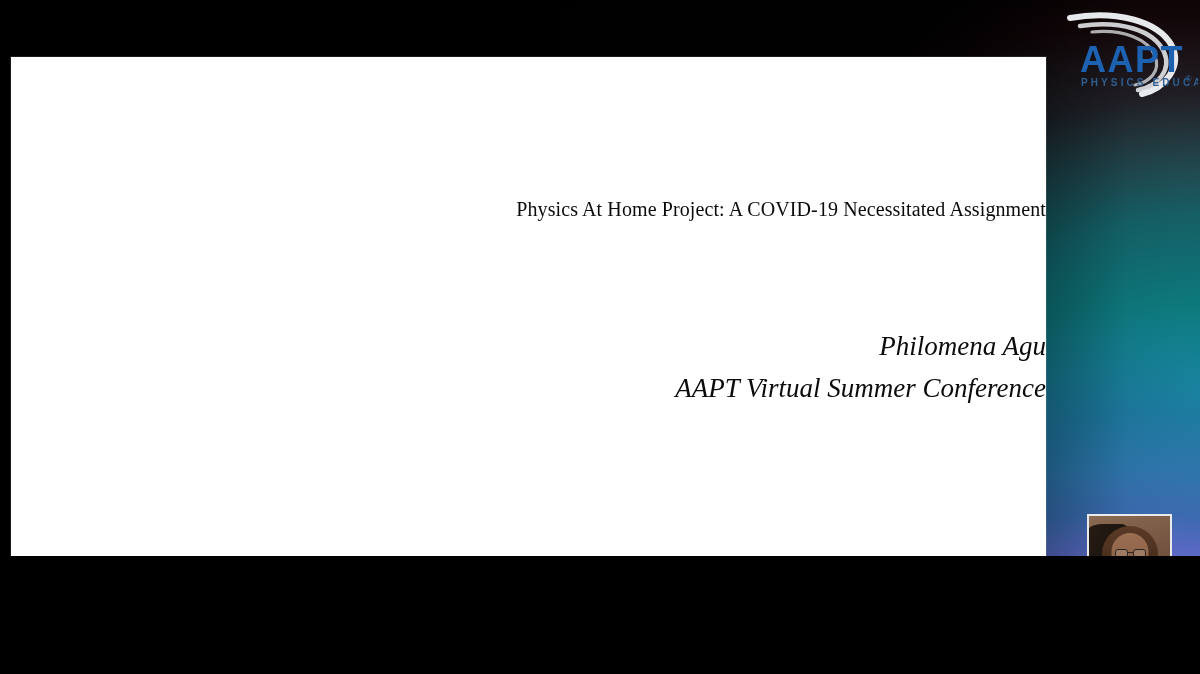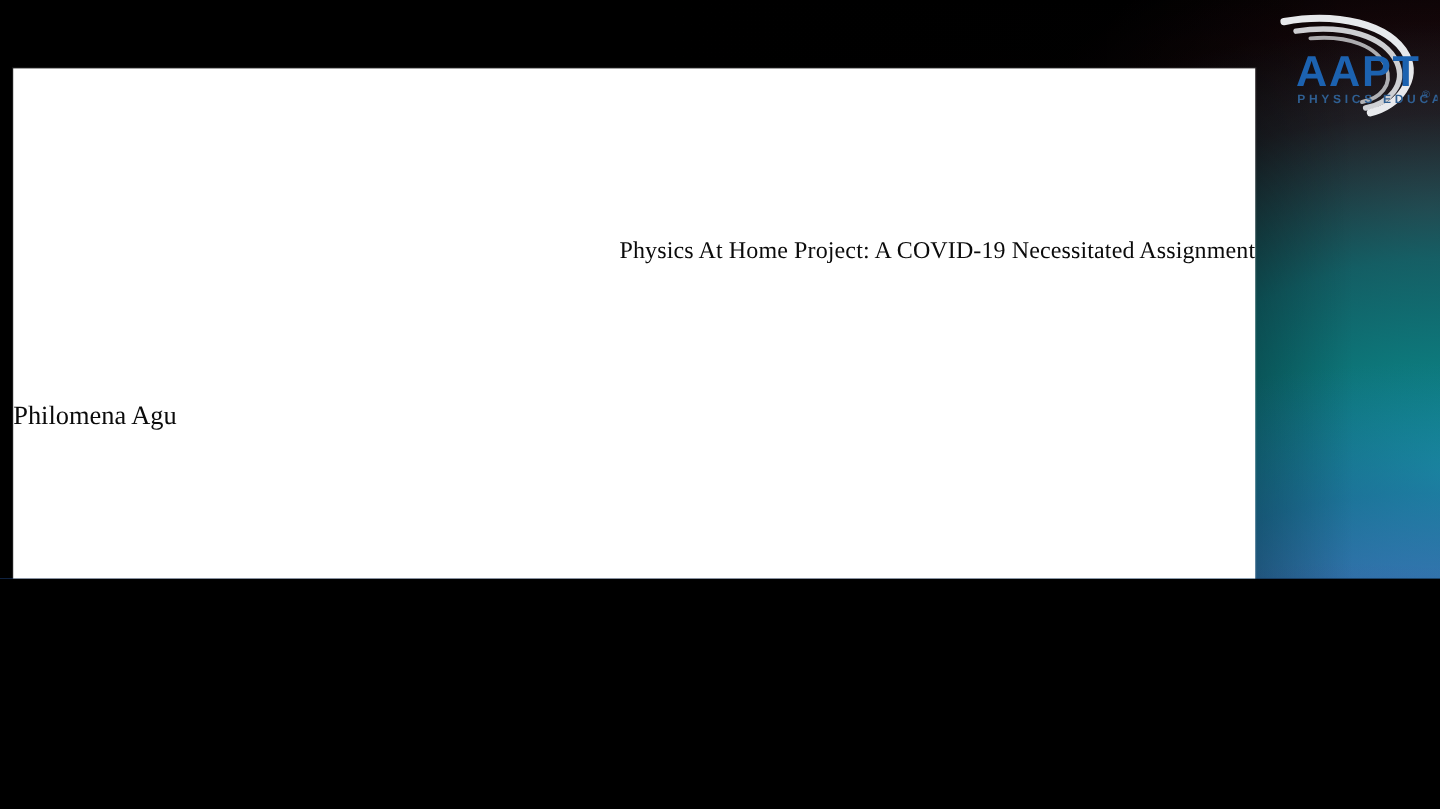--- a/index.html
+++ b/index.html
@@ -7,22 +7,22 @@
   html, body {
     width:1200px; height:674px;
     overflow:hidden;
     background:#000;
     font-family:"Liberation Sans", sans-serif;
   }
 
   
   #stage {
     position:relative;
-    width:1200px; height:482px;
-    background:#3b82f6;
+    width:1200px; height:556px;
+    background:#737373;
     overflow:hidden;
   }
 
   
   .backdrop {
     position:absolute; inset:0;
     background:
       
       radial-gradient(ellipse 520px 260px at 1120px 690px,
           rgba(214,102,232,0.95) 0%, rgba(150,90,220,0.55) 38%,
@@ -75,26 +75,27 @@
     font-family:"Liberation Serif", serif;
     font-size:20px;
     font-weight:400;
     color:#0b0b0b;
     letter-spacing:0.1px;
     white-space:nowrap;
   }
   .slide-sub {
     position:absolute;
     left:0; right:0; top:268px;
-    text-align:left;
+    text-align:right;
     font-family:"Liberation Serif", serif;
-    font-size:22px;
+    font-size:27px;
     font-weight:400;
     color:#0b0b0b;
     line-height:42px;
+    font-style:italic;
   }
   .slide-sub div { white-space:nowrap; }
 
   
   .cam-main {
     position:absolute;
     left:868px; top:509px;
     width:174px; height:101px;
     background:#cfd2cb;
     border:2px solid #f2f3f0;
@@ -231,20 +232,21 @@
       <text x="123" y="80" font-family="Liberation Sans, sans-serif" font-size="9" fill="#2f5f92">®</text>
     </svg>
   </div>
 
   <div class="slide">
 
     <div class="slide-title">Physics At Home Project: A COVID-19 Necessitated Assignment</div>
 
     <div class="slide-sub">
       <div>Philomena Agu</div>
+      <div>AAPT Virtual Summer Conference</div>
     </div>
 
     <div class="cam-main">
       <div class="cam-scene">
         <div class="m-wall"></div>
 
         <div class="m-neck"></div>
         <div class="m-hair"></div>
         <div class="m-face"></div>
         <div class="m-headset"></div>

